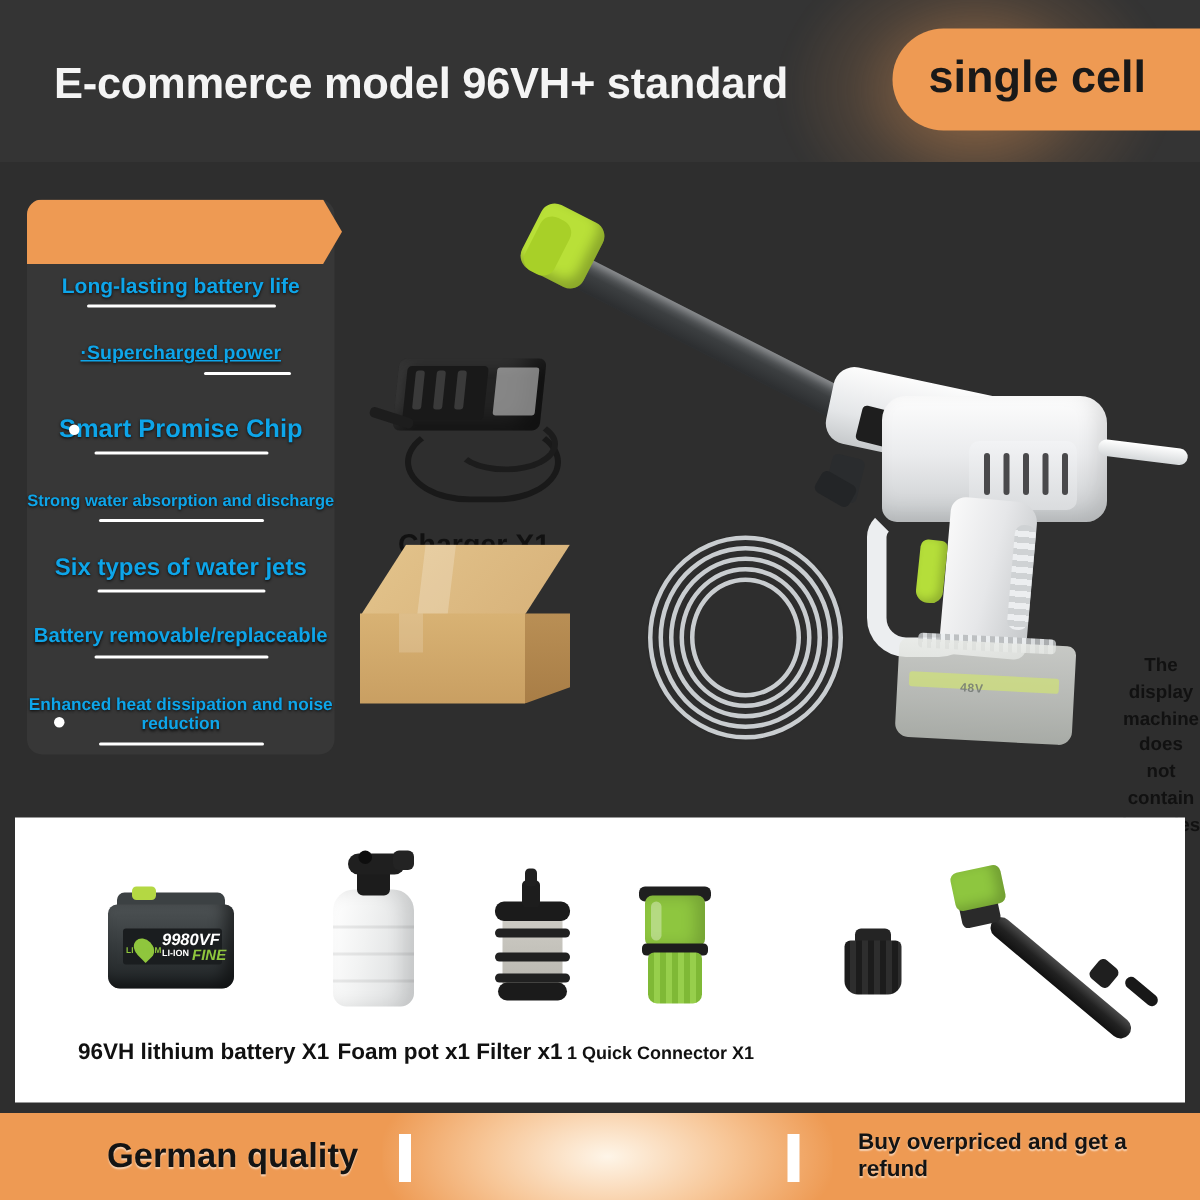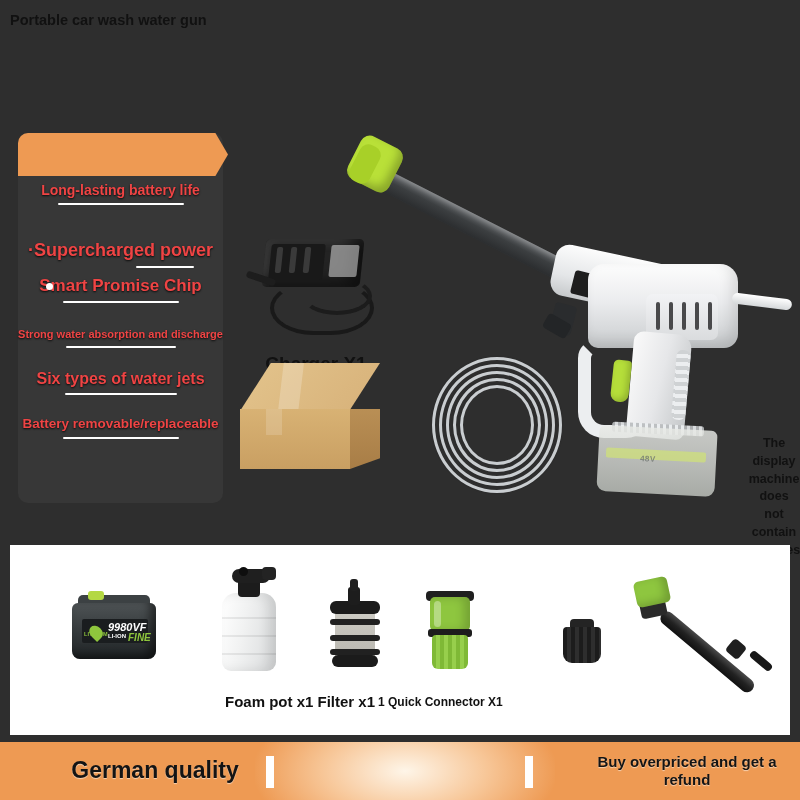--- a/index.html
+++ b/index.html
@@ -25,21 +25,21 @@
 
   
   .feat-panel{position:absolute;left:18px;top:133px;width:205px;height:370px;
     background:#373737;border-radius:10px;overflow:hidden;}
   .feat-tab{position:absolute;left:18px;top:133px;width:210px;height:43px;
     background:#ee9a53;border-radius:10px 0 0 0;
     clip-path:polygon(0 0,94% 0,100% 50%,94% 100%,0 100%);}
   .feat-tab-label{position:absolute;left:10px;top:12px;color:#111;font-size:14.5px;
     font-weight:bold;white-space:nowrap;}
   .feat-list{position:absolute;left:18px;top:176px;width:205px;height:327px;}
-  .feat-item{position:absolute;left:0;width:205px;text-align:center;color:#ef4444;
+  .feat-item{position:absolute;left:0;width:205px;text-align:center;color:#0ea5e9;
     font-weight:bold;text-shadow:0 1px 2px rgba(0,0,0,.85);}
   .feat-item .txt{display:block;line-height:1.15;}
   .feat-item .rule{display:block;margin:5px auto 0;height:2px;background:#ffffff;border-radius:1px;}
   .feat-dot{position:absolute;width:7px;height:7px;border-radius:50%;background:#fff;}
 
   
   .stage{position:absolute;left:0;top:108px;width:800px;height:425px;}
 
   
   .charger-wrap{position:absolute;left:246px;top:125px;width:140px;height:110px;}
@@ -199,29 +199,36 @@
   .an-tip{position:absolute;left:738px;top:112px;width:26px;height:8px;background:#181818;
     border-radius:4px;transform:rotate(40deg);}
   .an-joint{position:absolute;left:718px;top:96px;width:16px;height:16px;background:#1f1f1f;
     border-radius:4px;transform:rotate(40deg);}
 
   
   .footer{position:absolute;left:0;top:742px;width:800px;height:58px;background:#ee9a53;overflow:hidden;}
   .footer-glow{position:absolute;left:255px;top:-46px;width:300px;height:150px;
     background:radial-gradient(ellipse at center,rgba(255,250,240,.95) 0%,rgba(255,236,210,.55) 38%,rgba(238,155,85,0) 72%);}
   .f-item{position:absolute;top:0;height:58px;display:flex;align-items:center;justify-content:center;
-    color:#141414;font-weight:bold;text-align:center;line-height:1.2;
+    color:#141414;font-weight:bold;line-height:1.2;
     text-shadow:0 1px 1px rgba(255,255,255,.55);}
   .f-div{position:absolute;top:14px;width:8px;height:32px;background:#fff;}
 </style>
 </head>
 <body>
 
 <div class="page">
 
+  <div class="header">
+    <div class="header-glow"></div>
+    <div class="header-title">E-commerce model 96VH+ standard</div>
+    <div class="header-pill">
+      <div class="header-pill-label">single cell</div>
+    </div>
+  </div>
 
   <div class="stage">
 
     <div class="charger-wrap">
       <div class="charger-body"></div>
       <div class="charger-face"></div>
       <div class="charger-slot" style="left:30px"></div>
       <div class="charger-slot" style="left:44px"></div>
       <div class="charger-slot" style="left:58px"></div>
       <div class="charger-label"></div>
@@ -274,47 +281,51 @@
       <div class="batt-rail"></div>
       <div class="batt"></div>
       <div class="batt-stripe"></div>
       <div class="batt-txt">48V</div>
     </div>
     <div class="gun-note">The display machine does not contain batteries</div>
   </div>
 
   <div class="feat-panel"></div>
   <div class="feat-tab"></div>
-  <div class="feat-tab-label">Portable car wash water gun</div>
 
   <div class="feat-list">
     <div class="feat-item" style="top:6px;font-size:14px;">
       <span class="txt">Long-lasting battery life</span>
       <span class="rule" style="width:126px;"></span>
     </div>
-    <div class="feat-item" style="top:64px;font-size:18px;">
+    <div class="feat-item" style="top:52px;font-size:13px;text-decoration:underline;">
       <span class="txt">·Supercharged power</span>
       <span class="rule" style="width:58px;margin-left:118px;"></span>
     </div>
     <div class="feat-item" style="top:152px;font-size:11px;">
       <span class="txt">Strong water absorption and discharge</span>
       <span class="rule" style="width:110px;"></span>
     </div>
     <div class="feat-item" style="top:100px;font-size:17px;">
       <span class="feat-dot" style="left:28px;top:7px;"></span>
       <span class="txt">Smart Promise Chip</span>
       <span class="rule" style="width:116px;"></span>
     </div>
     <div class="feat-item" style="top:194px;font-size:16px;">
       <span class="txt">Six types of water jets</span>
       <span class="rule" style="width:112px;"></span>
     </div>
     <div class="feat-item" style="top:240px;font-size:13.5px;">
       <span class="txt">Battery removable/replaceable</span>
       <span class="rule" style="width:116px;"></span>
+    </div>
+    <div class="feat-item" style="top:288px;font-size:11.5px;">
+      <span class="feat-dot" style="left:18px;top:14px;"></span>
+      <span class="txt">Enhanced heat dissipation and noise reduction</span>
+      <span class="rule" style="width:110px;"></span>
     </div>
   </div>
 
   <div class="acc-panel">
     <div class="acc-row">
 
       <div>
         <div class="ab-top"></div>
           <div class="ab-green"></div>
           <div class="ab"></div>
@@ -363,20 +374,21 @@
 
       <div>
         <div class="an-shaft"></div>
           <div class="an-joint"></div>
           <div class="an-tip"></div>
         <div class="an-head2"></div>
           <div class="an-head"></div>
       </div>
     </div>
 
+    <div class="acc-caption" style="left:42px;font-size:15px;">96VH lithium battery X1</div>
     <div class="acc-caption" style="left:215px;font-size:15px;">Foam pot x1 Filter x1</div>
     <div class="acc-caption" style="left:368px;font-size:12px;top:150px;">1 Quick Connector X1</div>
   </div>
 
   <div class="footer">
     <div class="footer-glow"></div>
     <div class="f-item" style="left:40px;width:230px;font-size:23px;">German quality</div>
     <div class="f-div" style="left:266px;"></div>
     <div class="f-div" style="left:525px;"></div>
     <div class="f-item" style="left:572px;width:230px;font-size:15px;">Buy overpriced and get a refund</div>

